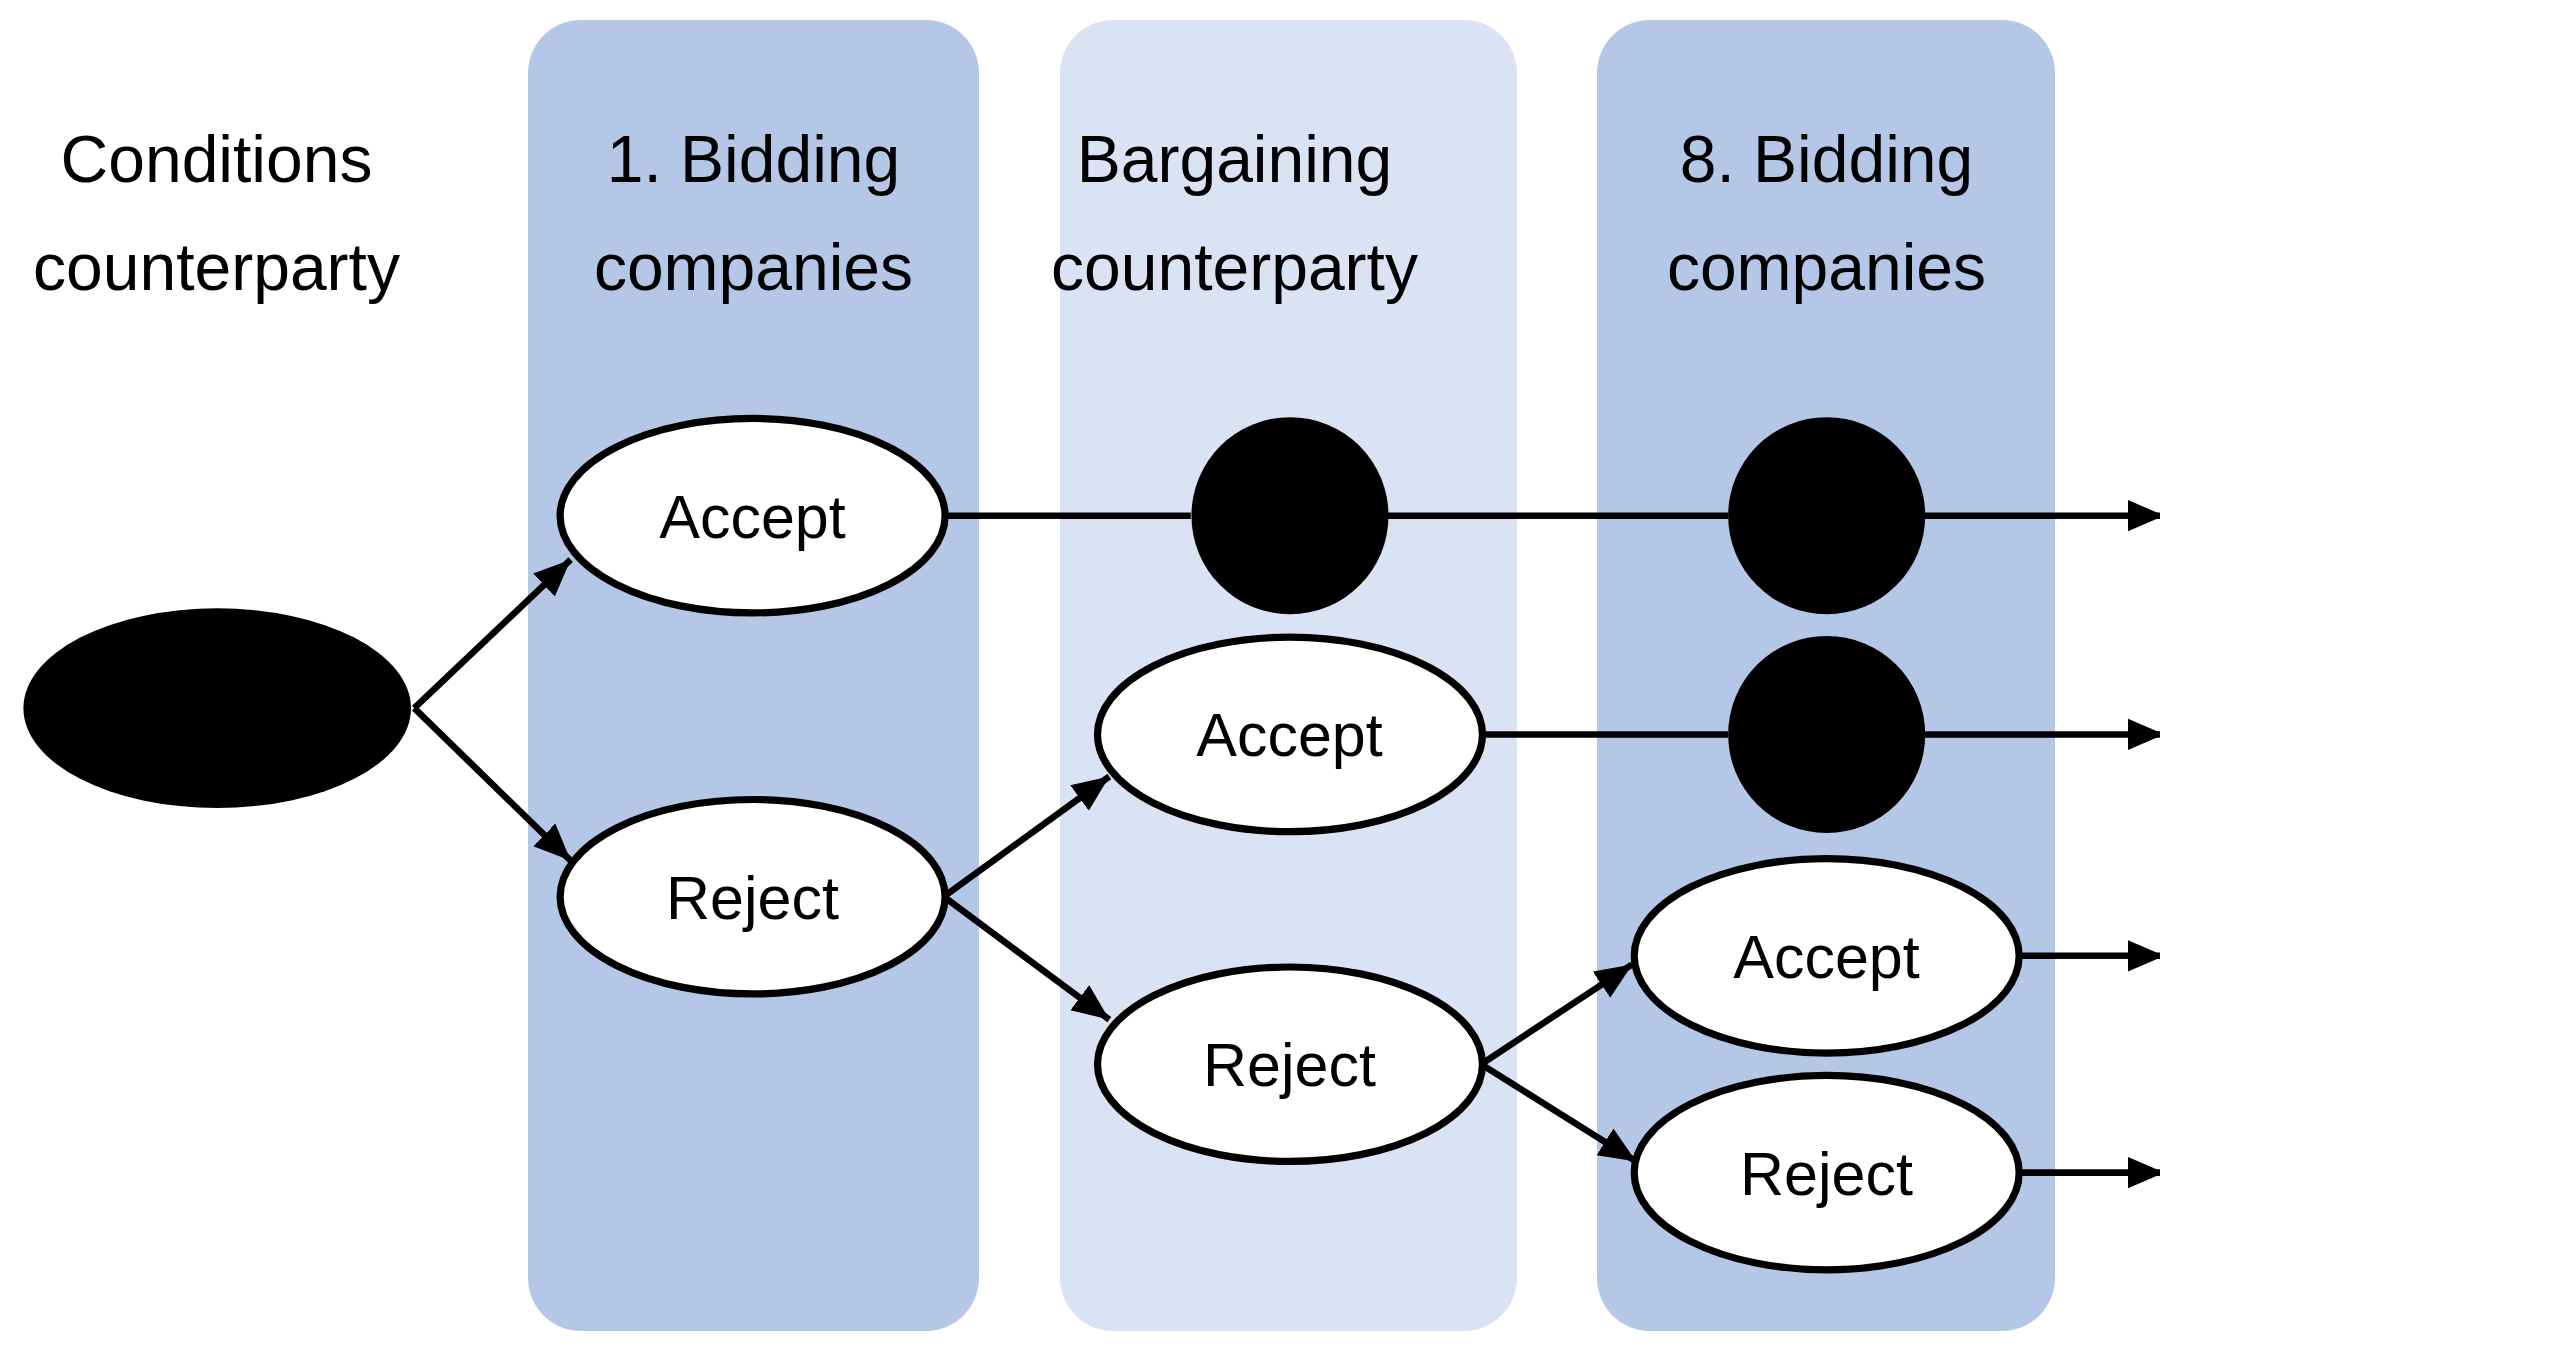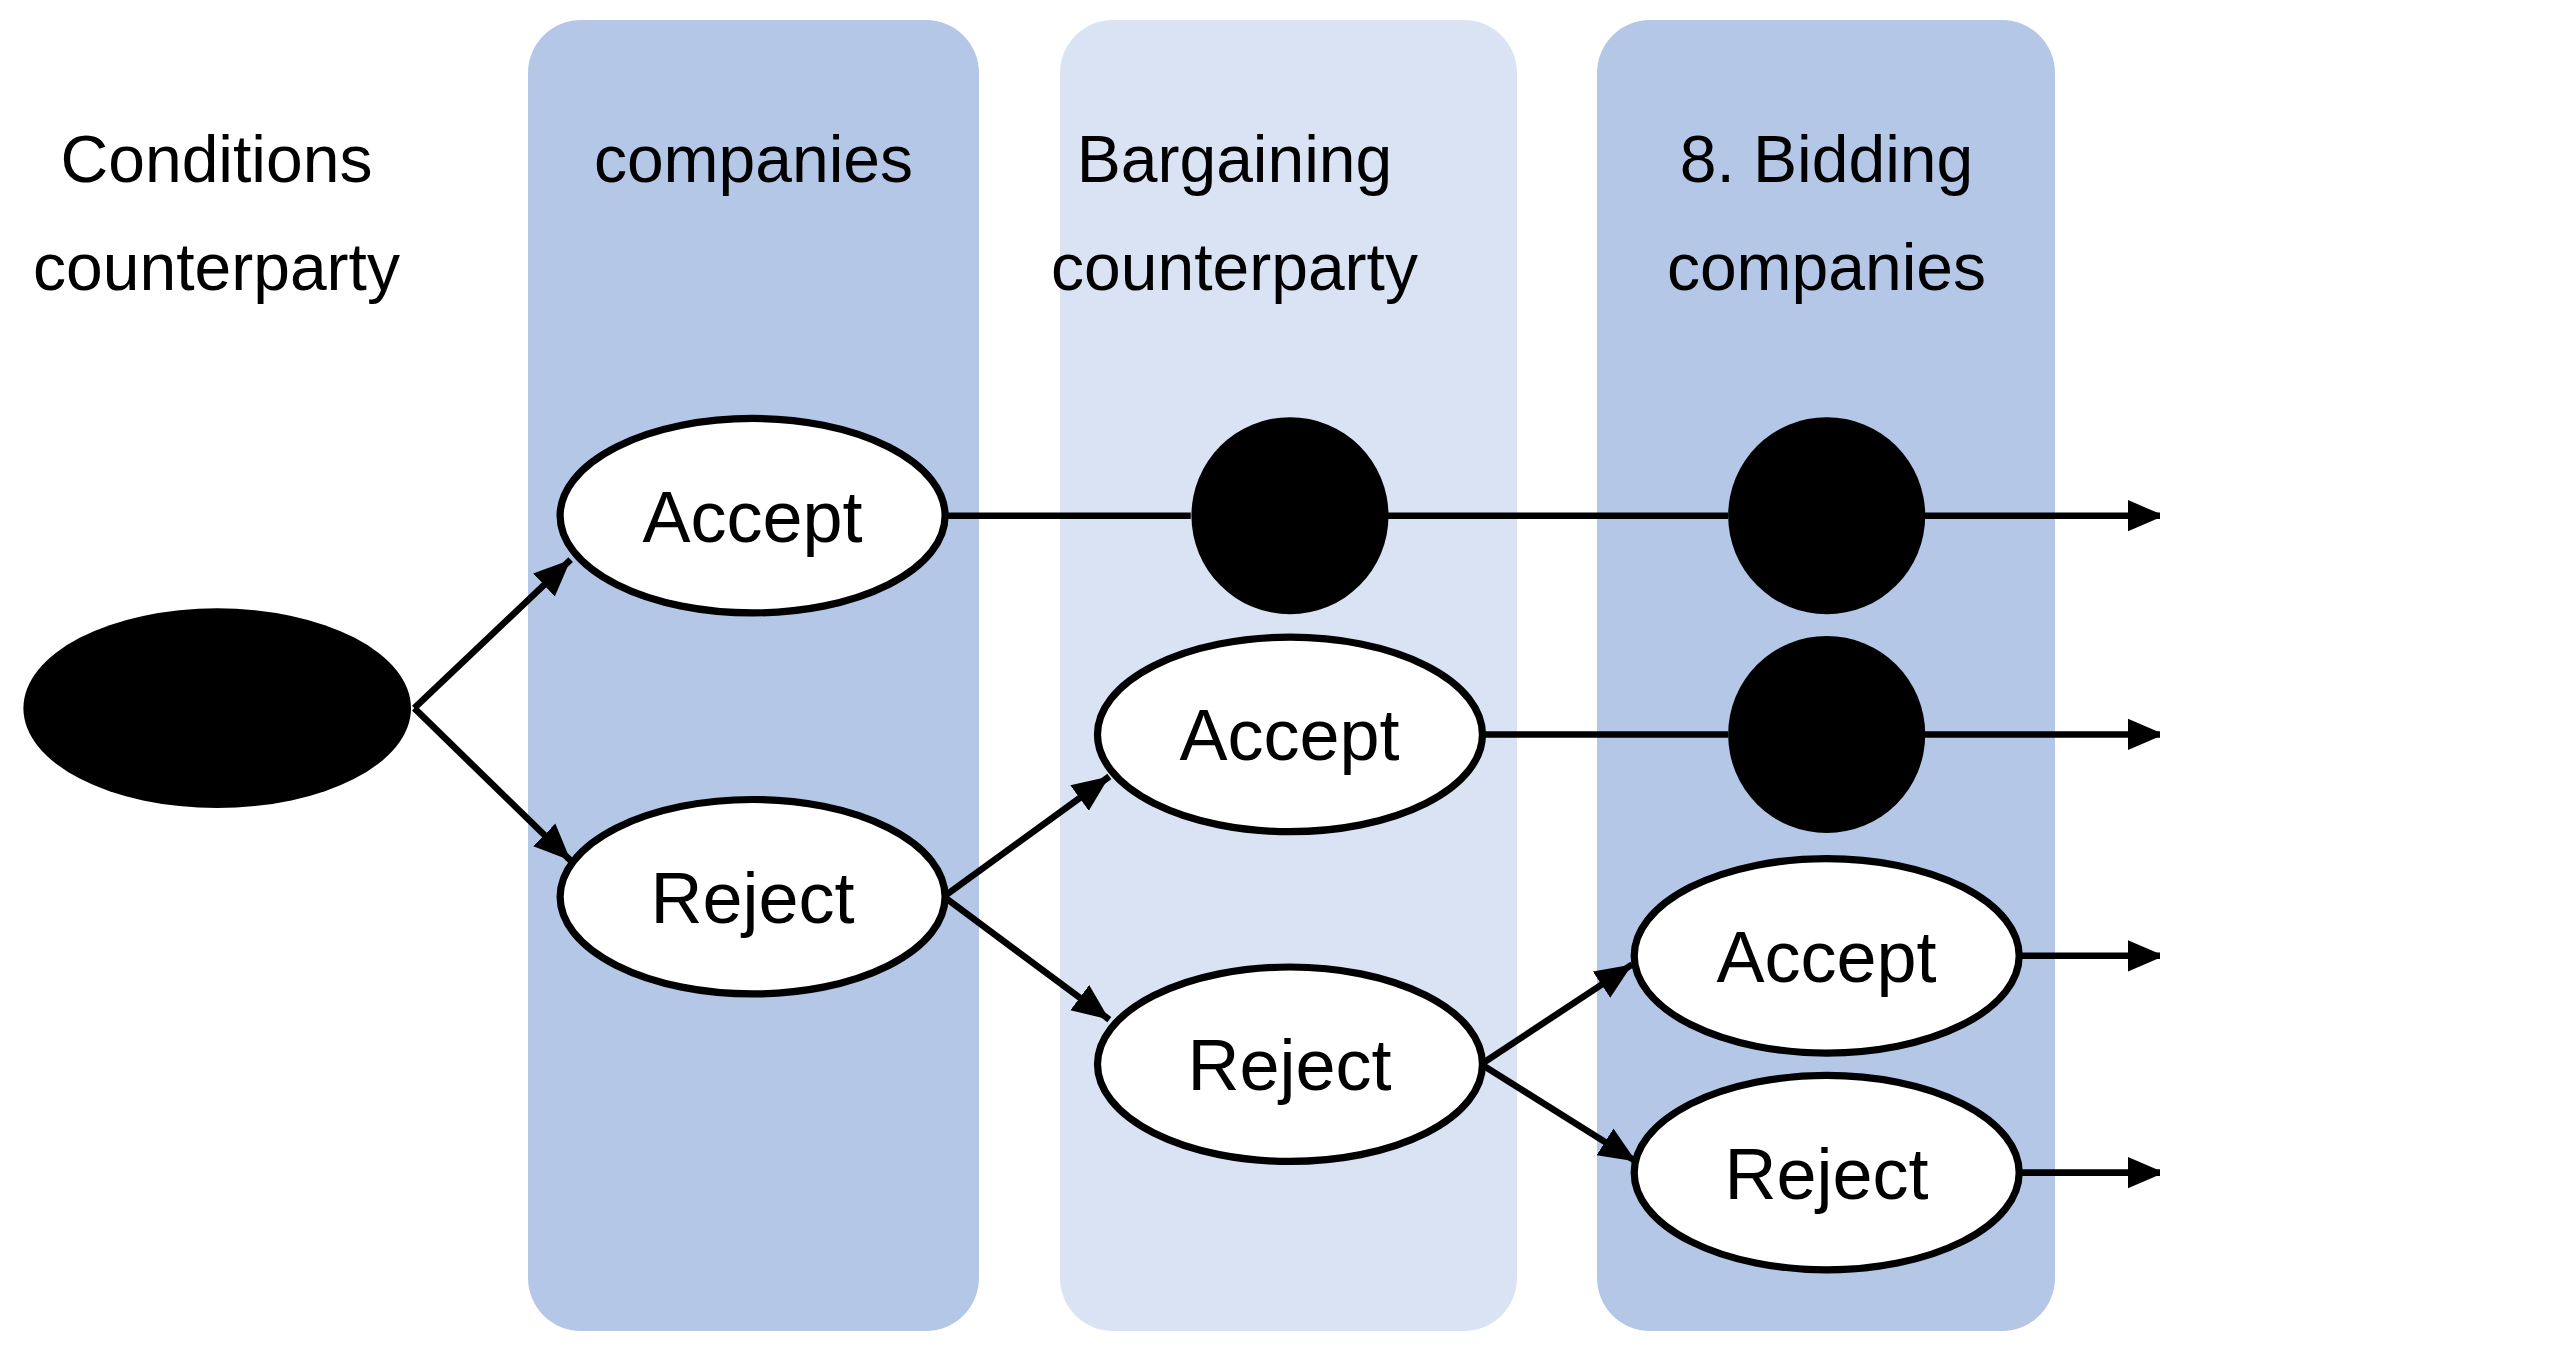--- a/index.html
+++ b/index.html
@@ -35,21 +35,21 @@
   }
   .col-header span{display:block;}
   svg.overlay{position:absolute;left:0;top:0;}
   .connector{stroke:var(--arrow);stroke-width:10;fill:none;}
   .decision-ellipse{fill:var(--node-fill);stroke:var(--node-stroke);stroke-width:11;}
   .chance{fill:var(--chance-node);stroke:none;}
   .arrowhead{fill:var(--arrow);}
   .node-label{
     position:absolute;width:385px;height:195px;
     display:flex;align-items:center;justify-content:center;
-    font-size:72px;color:var(--text);
+    font-size:61px;color:var(--text);
   }
   .outcome{
     position:absolute;left:2169px;width:391px;height:177px;
     border:8px solid #000;box-sizing:border-box;
   }
   .outcome.green{background:var(--outcome-green);}
   .outcome.yellow{background:var(--outcome-yellow);}
   .outcome.peach{background:var(--outcome-peach);}
   .outcome.gray{background:var(--outcome-gray);}
 </style>
@@ -60,20 +60,21 @@
 
   <div class="band medium" style="left:528px;width:451px;"></div>
   <div class="band light" style="left:1060px;width:457px;"></div>
   <div class="band medium" style="left:1597px;width:458px;"></div>
 
   <div class="col-header" style="left:-30px;">
     <span>Conditions</span>
     <span>counterparty</span>
   </div>
   <div class="col-header" style="left:507px;">
+    <span>1. Bidding</span>
     <span>companies</span>
   </div>
   <div class="col-header" style="left:988px;text-align:center;">
     <span>Bargaining</span>
     <span>counterparty</span>
   </div>
   <div class="col-header" style="left:1580px;">
     <span>8. Bidding</span>
     <span>companies</span>
   </div>

